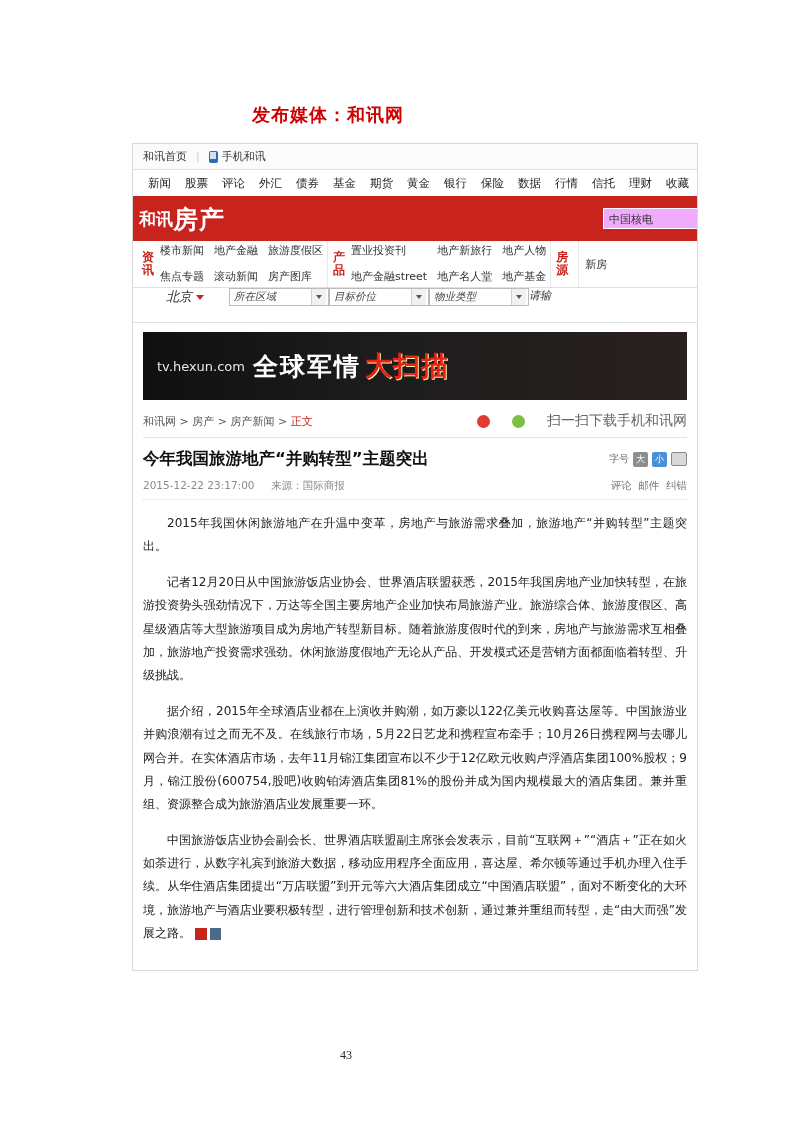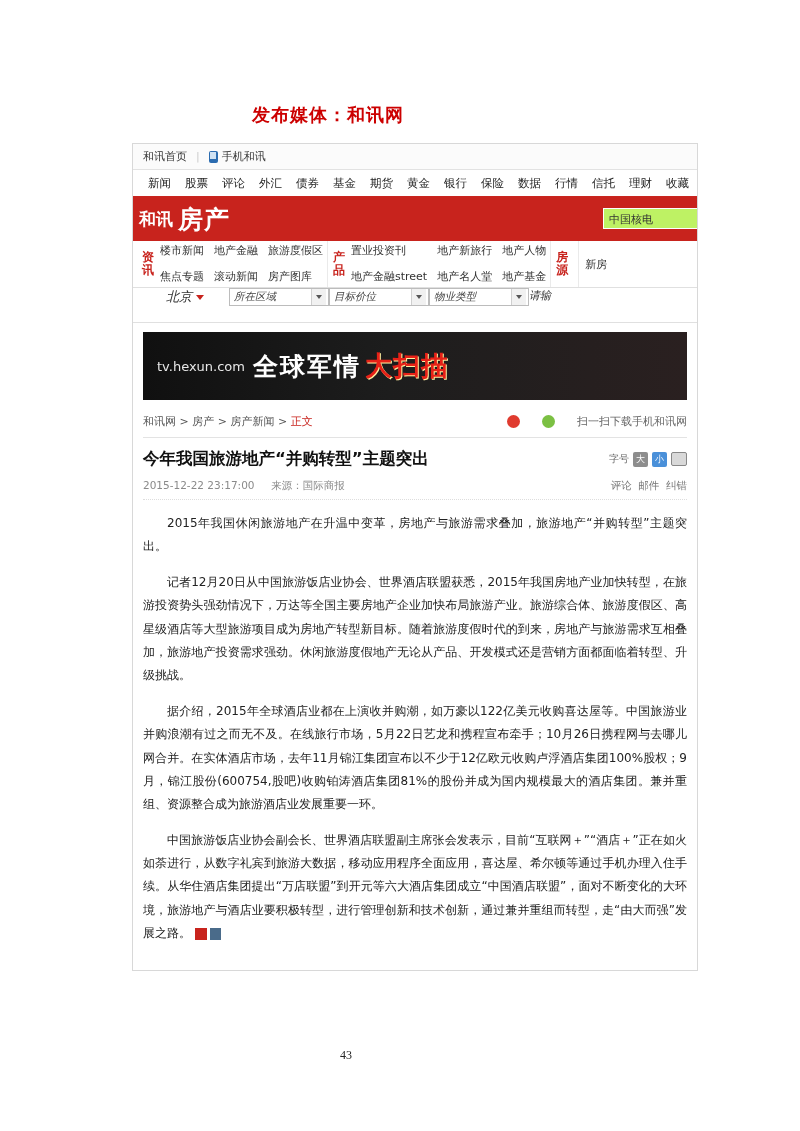--- a/index.html
+++ b/index.html
@@ -93,42 +93,41 @@
     height: 44px;
     background: #c8231d;
     display: flex;
     align-items: center;
     position: relative;
   }
   .logo {
     display: flex;
     align-items: center;
     margin-left: 6px;
-    gap: 5px;
   }
   .logo-mark {
     font-size: 17px;
     color: #fff;
     font-weight: bold;
     font-family: "DejaVu Serif", "Liberation Serif", serif;
   }
   .logo-fang {
     font-size: 25px;
     color: #fff;
     font-weight: bold;
     font-family: "DejaVu Serif", "Liberation Serif", serif;
     letter-spacing: 1px;
   }
   .search-box {
     position: absolute;
     right: -2px;
     top: 11px;
     width: 96px;
     height: 21px;
-    background: #bef264;
+    background: #f0abfc;
     border: 1px solid #fff;
     font-size: 11px;
     color: #333;
     line-height: 21px;
     padding-left: 5px;
     box-sizing: border-box;
   }
   
   .channels {
     display: flex;
@@ -277,21 +276,21 @@
     padding-bottom: 5px;
     font-size: 11px;
     color: #555;
   }
   .crumbrow .crumbs span { color: #555; }
   .crumbrow .crumbs .cur { color: #c8231d; margin-top: 6px; }
   .crumb-right {
     display: flex;
     align-items: center;
     gap: 22px;
-    font-size: 11px;
+    font-size: 14px;
     color: #666;
   }
   .dot-red, .dot-green {
     width: 13px; height: 13px; border-radius: 50%;
     display: inline-block;
   }
   .dot-red { background: #e03b2f; }
   .dot-green { background: #7bc043; }
   
   .article {

